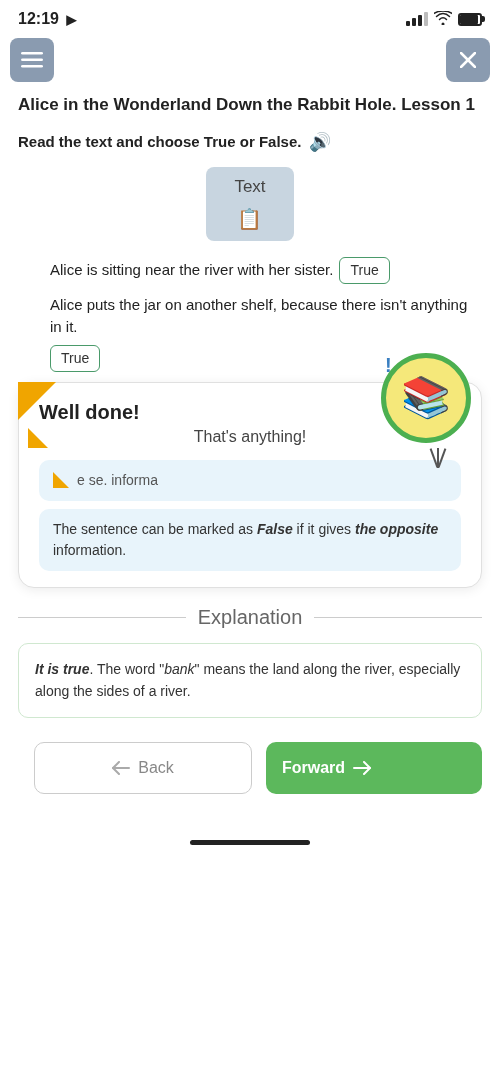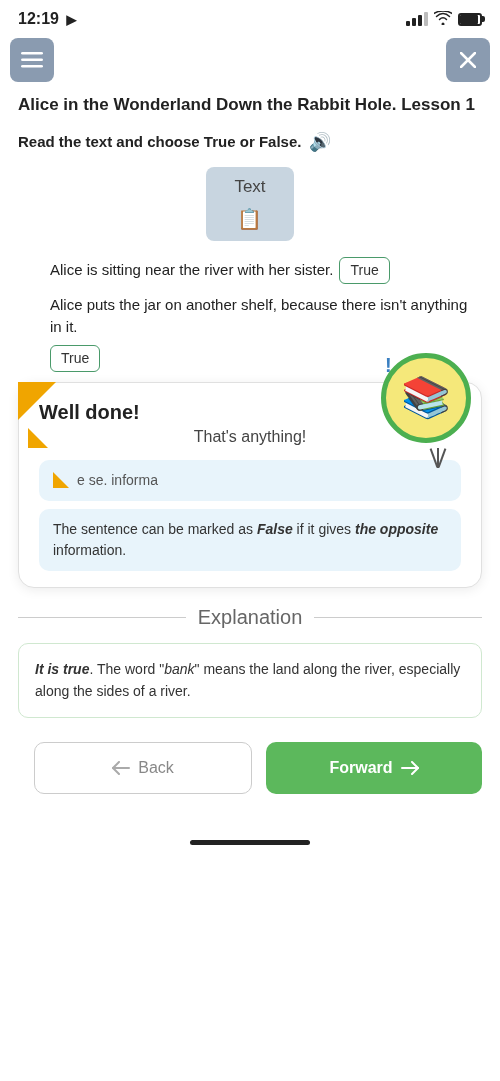--- a/index.html
+++ b/index.html
@@ -282,21 +282,21 @@
     }
     .forward-btn {
       flex: 1;
       background: #5cb85c;
       border: none;
       border-radius: 10px;
       padding: 16px;
       font-size: 16px;
       color: #fff;
       font-weight: 600;
-      display: flex; align-items: center; justify-content: center;
+      display: flex; align-items: center; 
       gap: 8px;
       cursor: pointer;
     }
 
     
     .home-indicator {
       display: flex;
       justify-content: center;
       padding: 30px 0 12px 0;
     }

